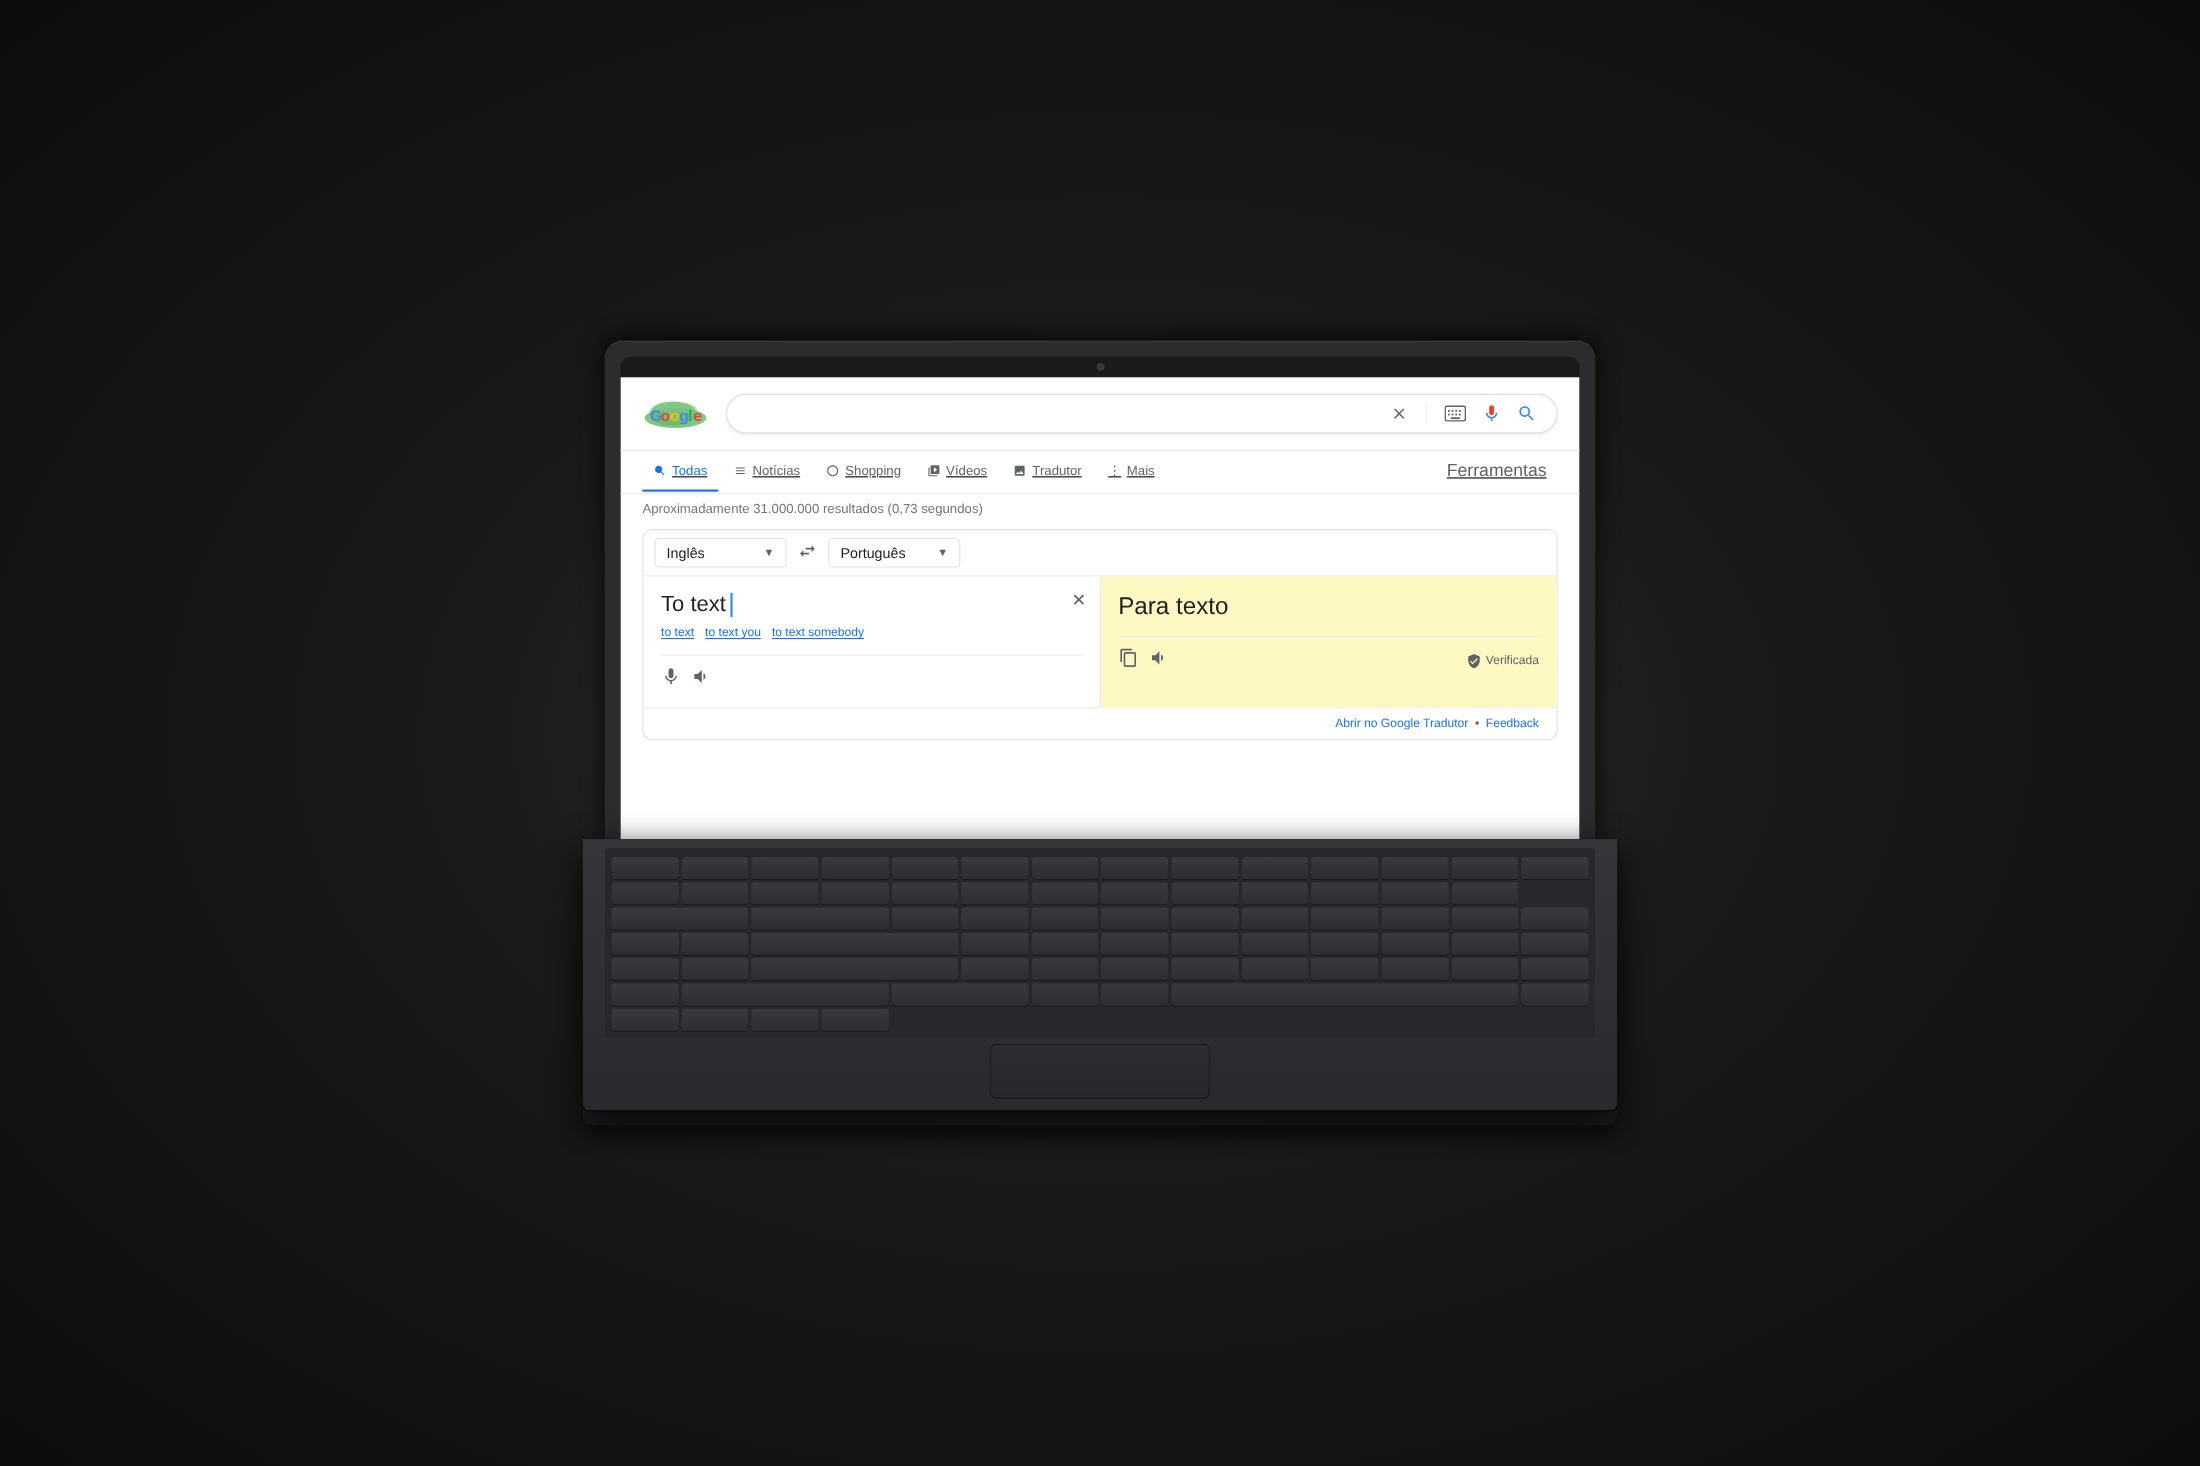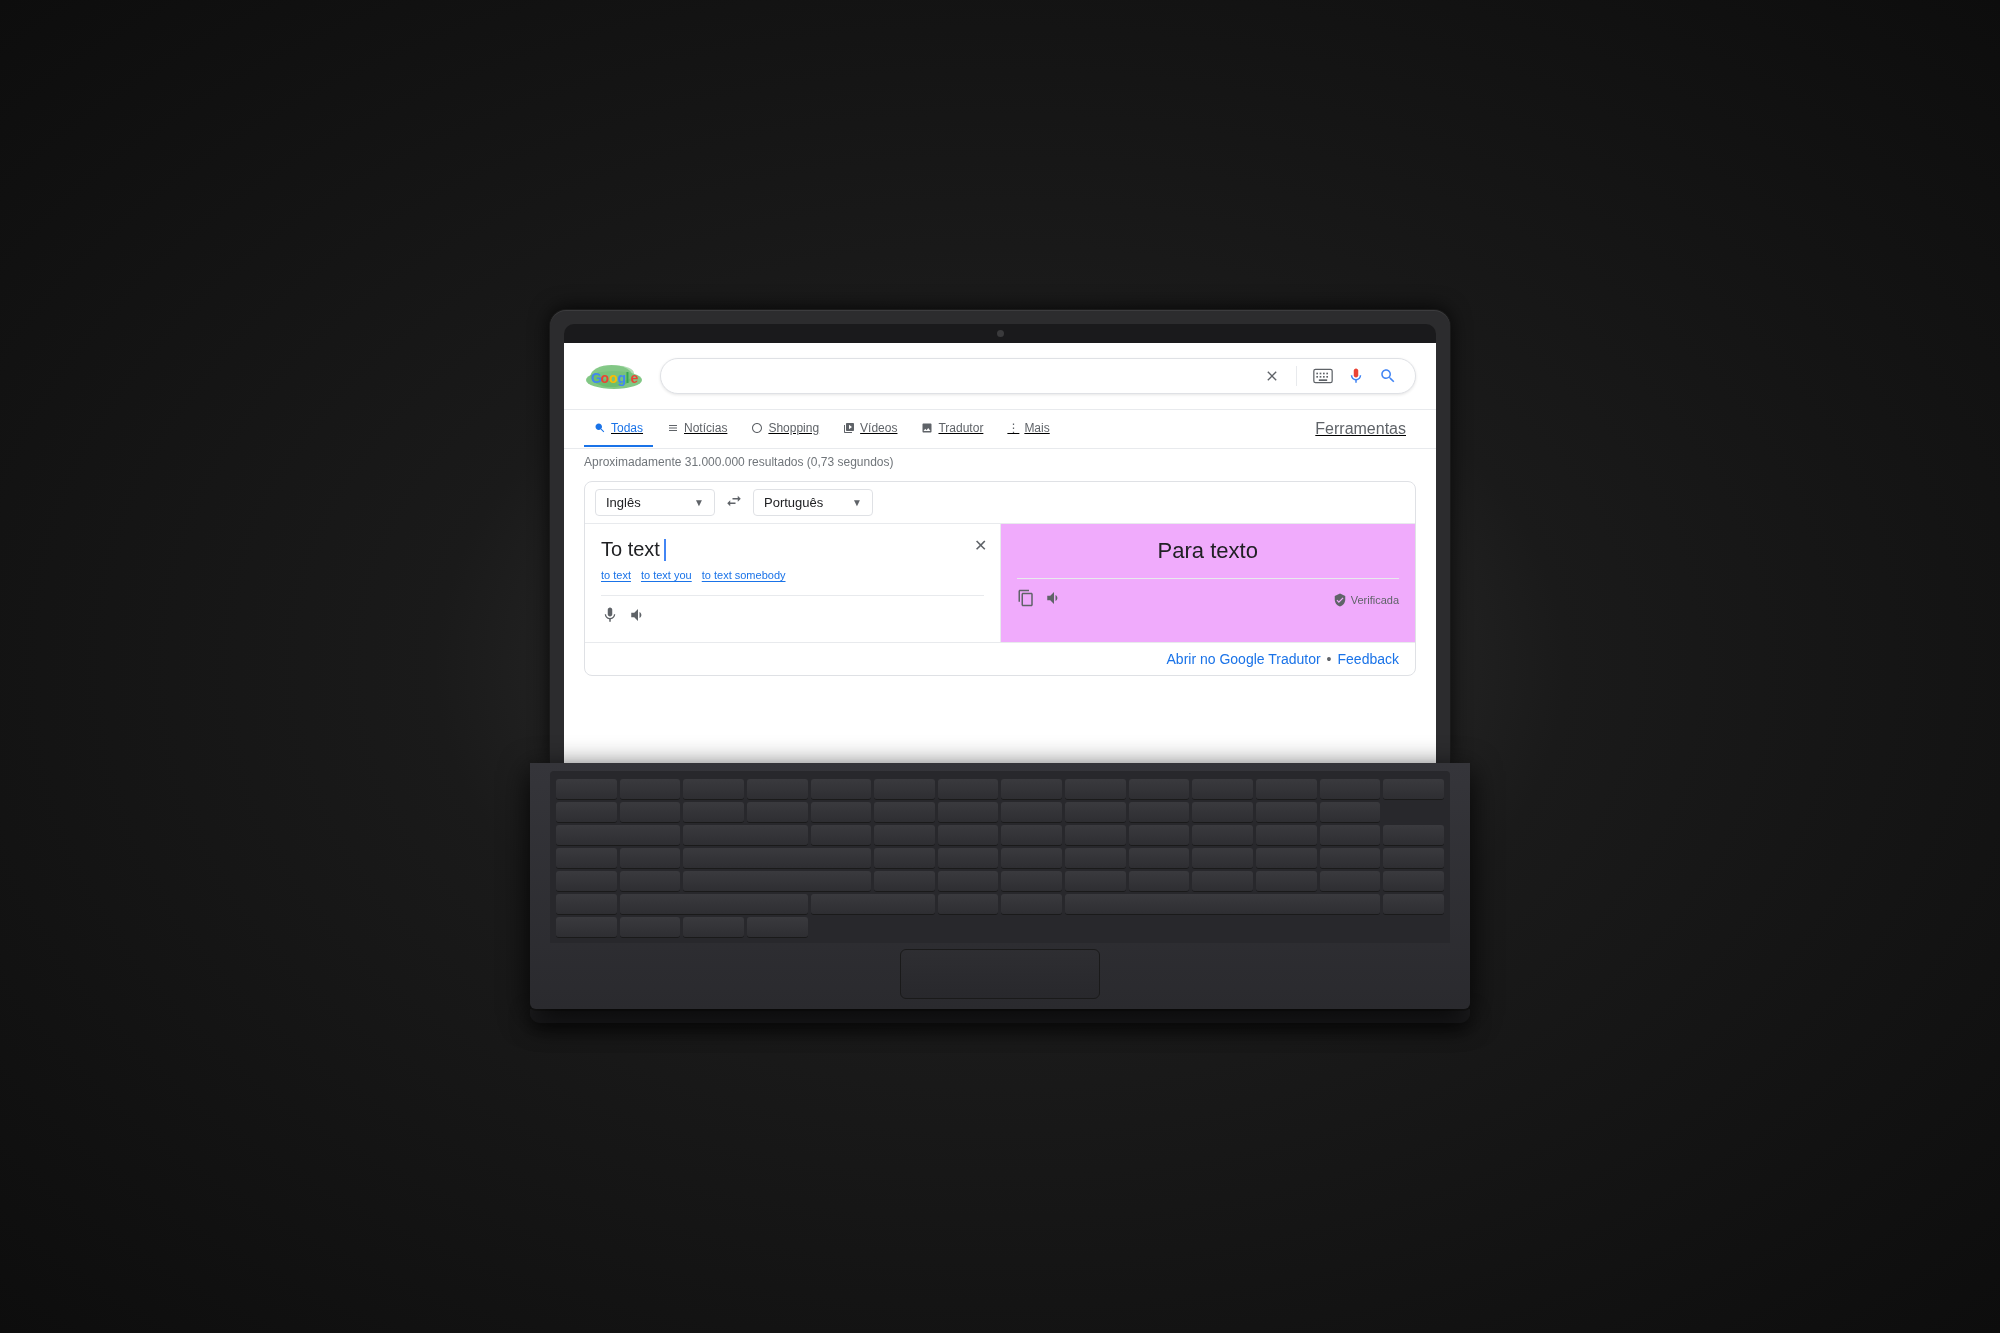--- a/index.html
+++ b/index.html
@@ -262,22 +262,21 @@
     .source-panel {
       flex: 1;
       padding: 14px 16px;
       border-right: 1px solid #e8eaed;
       position: relative;
     }
 
     .target-panel {
       flex: 1;
       padding: 14px 16px;
-      background: #f0abfc;
-      text-align: center;
+      background: #fef9c3;
     }
 
     .source-text {
       font-size: 20px;
       color: #202124;
       font-weight: 400;
       display: flex;
       align-items: center;
       gap: 4px;
     }
@@ -362,21 +361,21 @@
       gap: 4px;
       color: #5f6368;
       font-size: 11px;
     }
 
     .footer-links {
       display: flex;
       justify-content: flex-end;
       padding: 8px 16px;
       gap: 6px;
-      font-size: 14px;
+      font-size: 11px;
       border-top: 1px solid #e8eaed;
     }
 
     .footer-link {
       color: #1a73e8;
       cursor: pointer;
     }
 
     .footer-separator {
       color: #5f6368;

